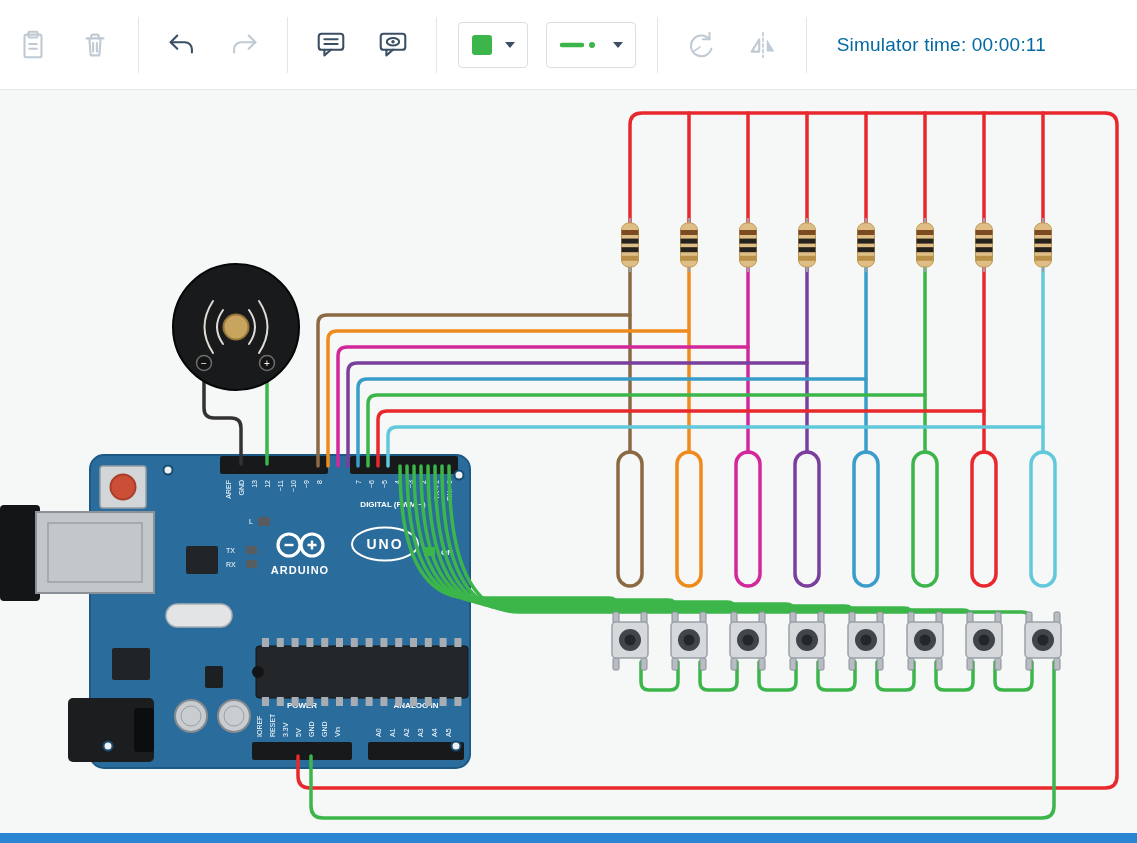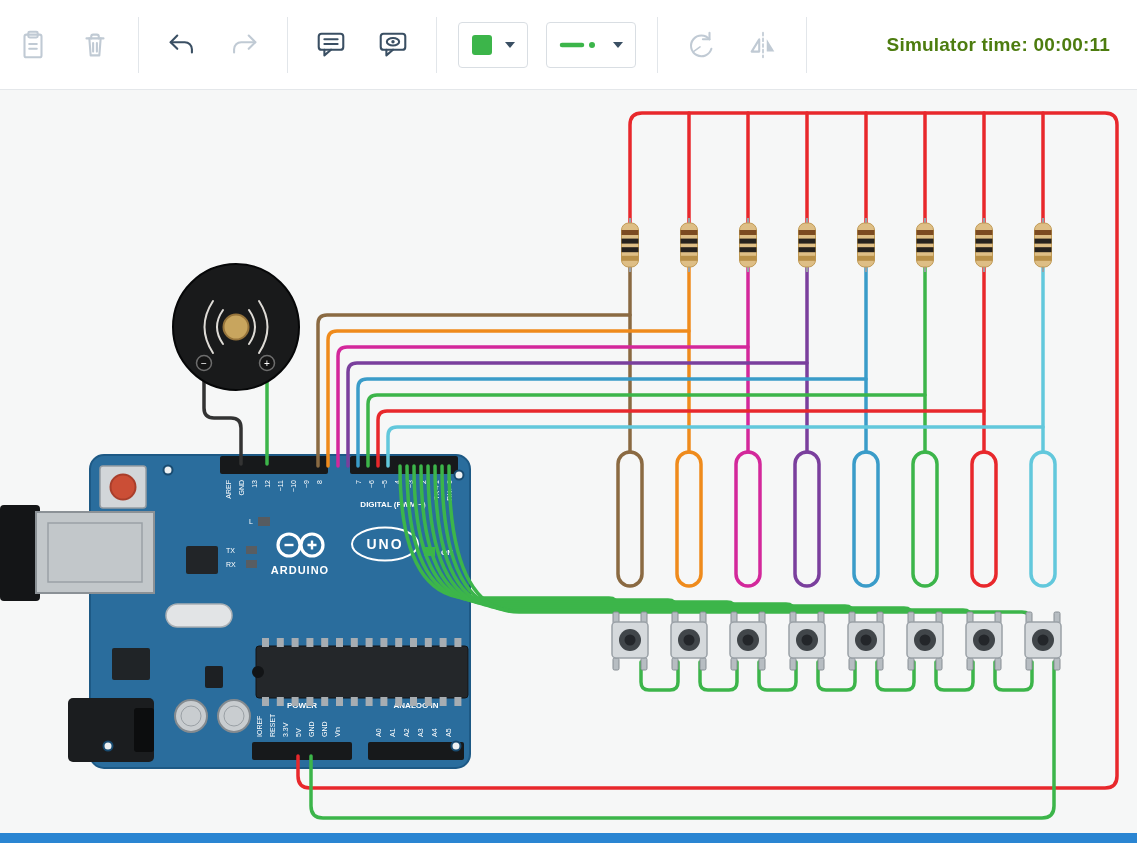--- a/index.html
+++ b/index.html
@@ -4,21 +4,21 @@
 <style>
   *{margin:0;padding:0;box-sizing:border-box}
   html,body{width:1137px;height:843px;overflow:hidden;background:#f6f7f7;font-family:"Liberation Sans",sans-serif}
   .toolbar{position:fixed;top:0;left:0;right:0;height:90px;background:#ffffff;border-bottom:1px solid #e4e7ea;display:flex;align-items:center;z-index:5;padding-left:2px}
   .tb-btn{background:none;border:none;width:62px;height:60px;display:flex;align-items:center;justify-content:center;color:#3a4f63;cursor:pointer;flex:0 0 auto}
   .tb-btn.disabled{color:#c0cad4}
   .tb-btn svg{width:34px;height:34px}
   .sep{width:1px;height:56px;background:#e2e6ea;margin:0 12px;flex:0 0 auto}
   .dd{height:46px;border:1px solid #d9dee3;border-radius:4px;background:#fff;display:flex;align-items:center;gap:12px;padding:0 12px;margin:0 9px;cursor:pointer;flex:0 0 auto}
   .caret{width:0;height:0;border-left:5px solid transparent;border-right:5px solid transparent;border-top:6px solid #3a4f63}
-  .sim-time{margin-left:auto;padding-right:27px;font-size:19px;font-weight:700;color:#4d7c0f;letter-spacing:.2px;white-space:nowrap}
+  .sim-time{margin-left:auto;padding-right:91px;font-size:19px;font-weight:400;color:#0369a1;letter-spacing:.2px;white-space:nowrap}
   .canvas-wrap{position:fixed;top:90px;left:0;width:1137px;height:743px}
   .bottom-bar{position:fixed;left:0;right:0;bottom:0;height:10px}
   #circuit-svg{display:block}
   #circuit-svg text{font-family:"Liberation Sans",sans-serif}
   .ico{fill:none;stroke:currentColor;stroke-width:2.2;stroke-linecap:round;stroke-linejoin:round}
 </style>
 </head>
 <body>
 
 <div class="toolbar">

